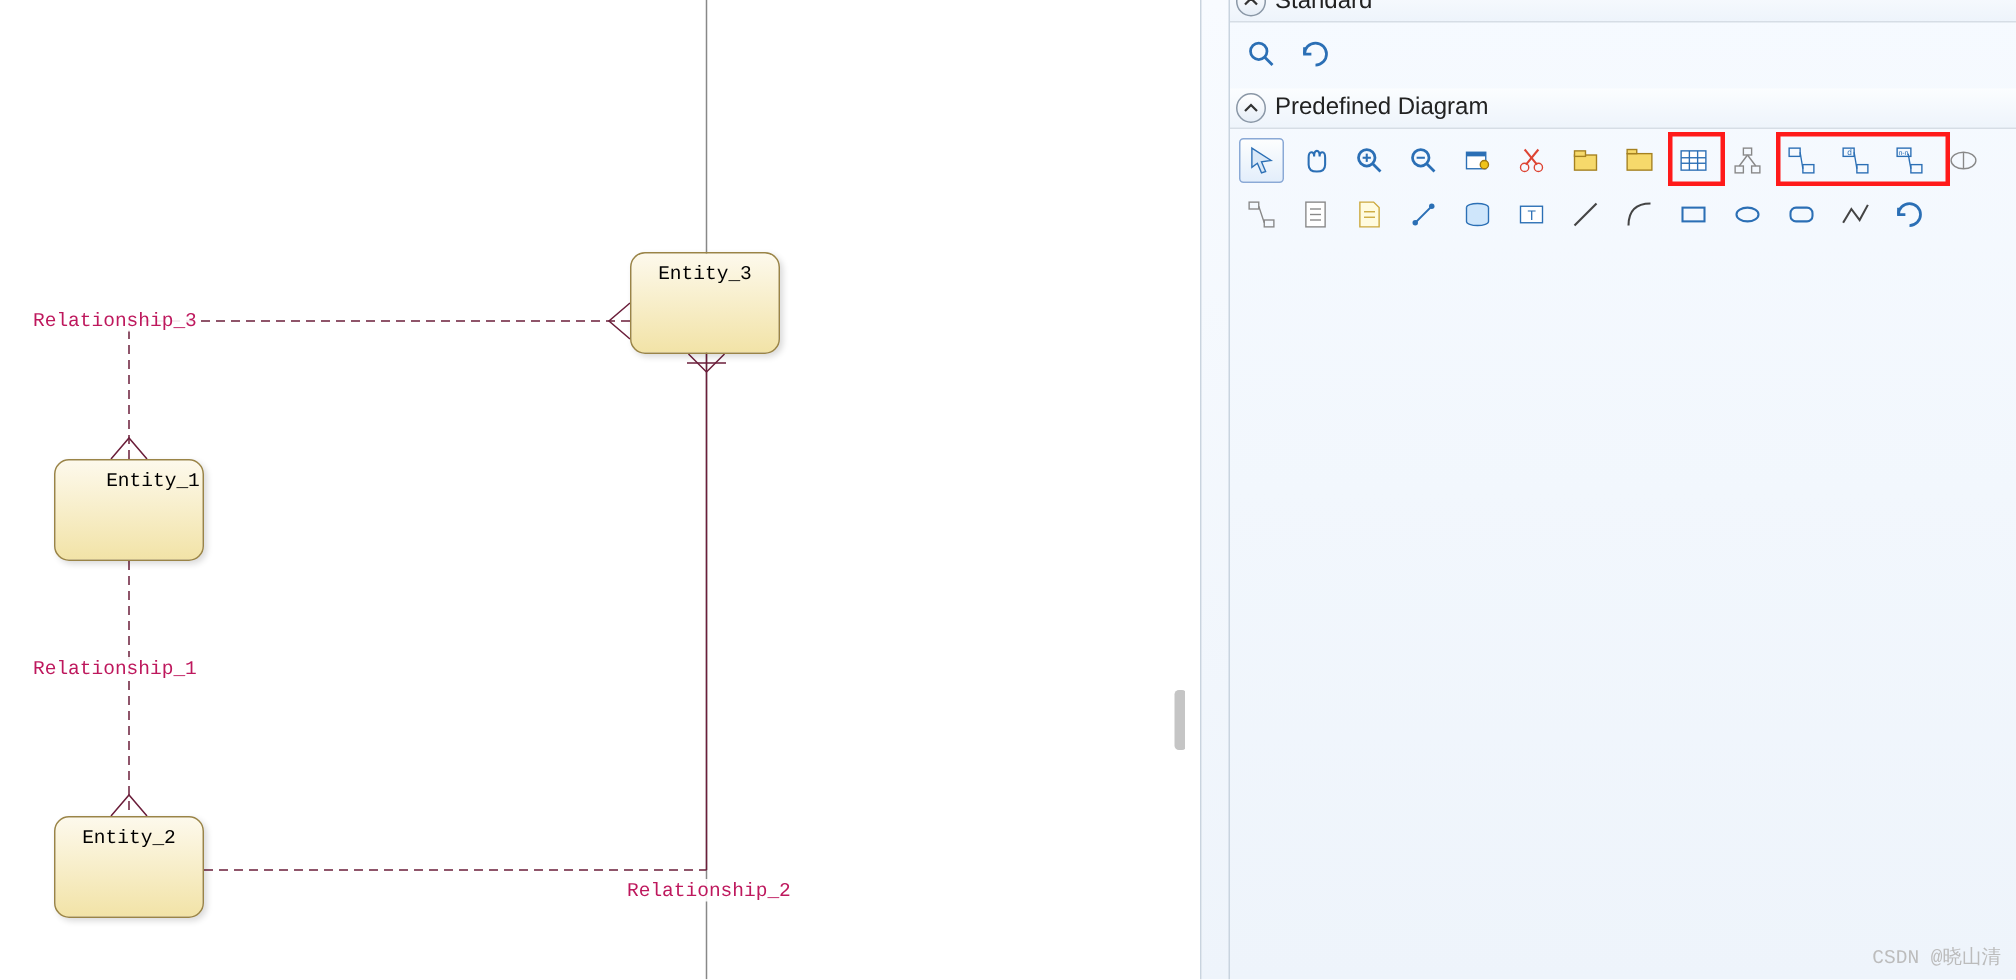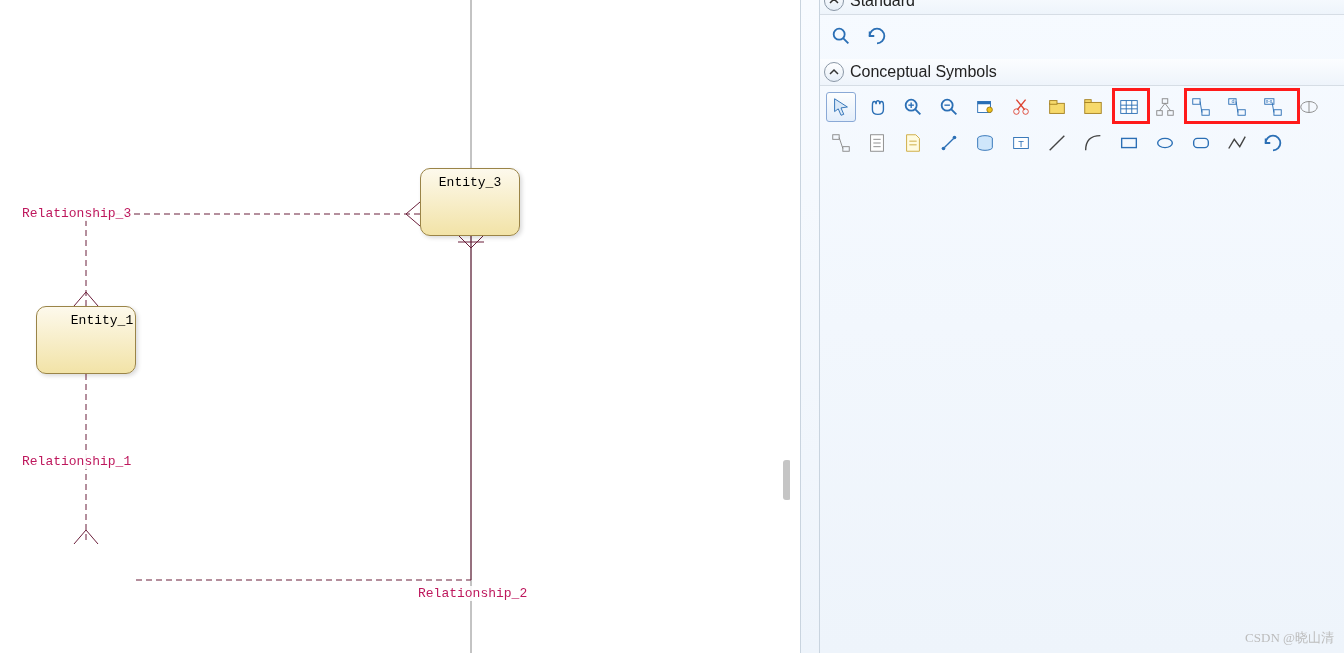--- a/index.html
+++ b/index.html
@@ -113,21 +113,21 @@
   .red-box {
     position: absolute;
     border: 3px solid #ff1a1a;
     pointer-events: none;
   }
   .watermark {
     position: absolute;
     right: 10px; bottom: 6px;
     font-size: 13px;
     color: #bcbcbc;
-    font-family: Liberation Serif, serif;
+    font-family: Liberation Mono, monospace;
   }
   .split-gap {
     position: absolute;
     left: 790px; top: 0;
     width: 10px; height: 653px;
     background: #fff;
   }
   .icon-svg { width: 22px; height: 22px; }
 </style>
 </head>
@@ -151,23 +151,26 @@
     <line class="solid" x1="458" y1="242" x2="484" y2="242"></line>
     <polyline class="crow" points="459,236 471,248 483,236"></polyline>
   </svg>
 
   <div class="entity" style="left:420px; top:168px;">
     <span>Entity_3</span>
   </div>
   <div class="entity" style="left:36px; top:306px;padding-left:32px;">
     <span>Entity_1</span>
   </div>
+  <div class="entity" style="left:36px; top:544px;">
+    <span>Entity_2</span>
+  </div>
 
   <div class="rel-label" style="left:22px; top:206px;">Relationship_3</div>
-  <div class="rel-label" style="left:22px; top:454px;">Relationship_1</div>
+  <div class="rel-label" style="left:22px; top:438px;">Relationship_1</div>
   <div class="rel-label" style="left:418px; top:586px;">Relationship_2</div>
 
 </div>
 
 <div class="scroll-thumb"></div>
 <div class="split-gap"></div>
 
 <div class="panel">
   <div class="panel-inner">
 
@@ -193,21 +196,21 @@
           </svg>
       </div>
     </div>
 
     <div class="section-header">
       <div class="section-toggle">
         <svg width="10" height="10" viewBox="0 0 10 10">
             <polyline points="1,7 5,3 9,7" fill="none" stroke="#333" stroke-width="1.5"></polyline>
           </svg>
       </div>
-      <span>Conceptual Symbols</span>
+      <span>Predefined Diagram</span>
     </div>
     <div class="section-body" style="position:relative;">
 
       <div class="tool selected">
         <svg class="icon-svg" viewBox="0 0 24 24">
             <path d="M5 3 L19 12 L12 13 L15 20 L12 21 L9 14 L5 17 Z" fill="#d9e8f7" stroke="#2b6fb5" stroke-width="1"></path>
           </svg>
       </div>
       <div class="tool">
         <svg class="icon-svg" viewBox="0 0 24 24">

